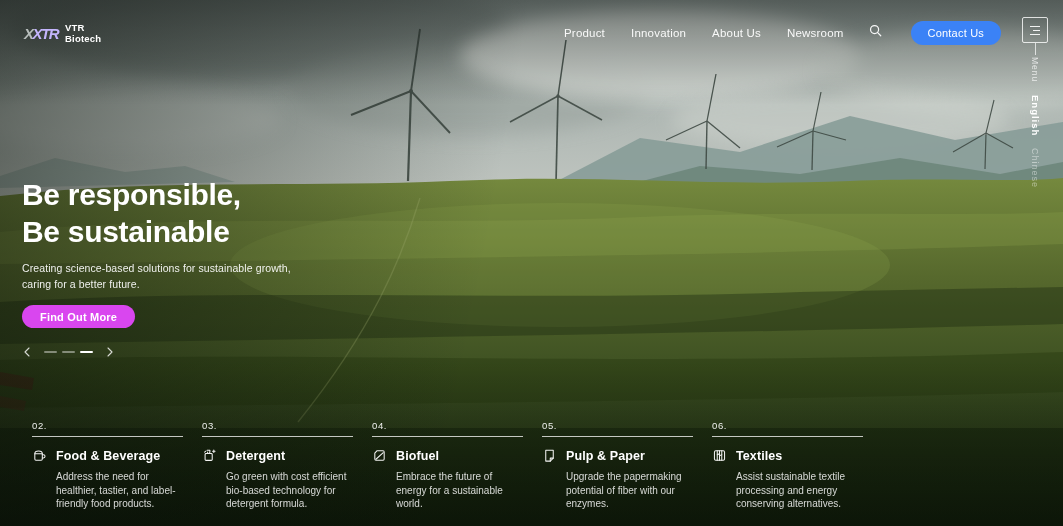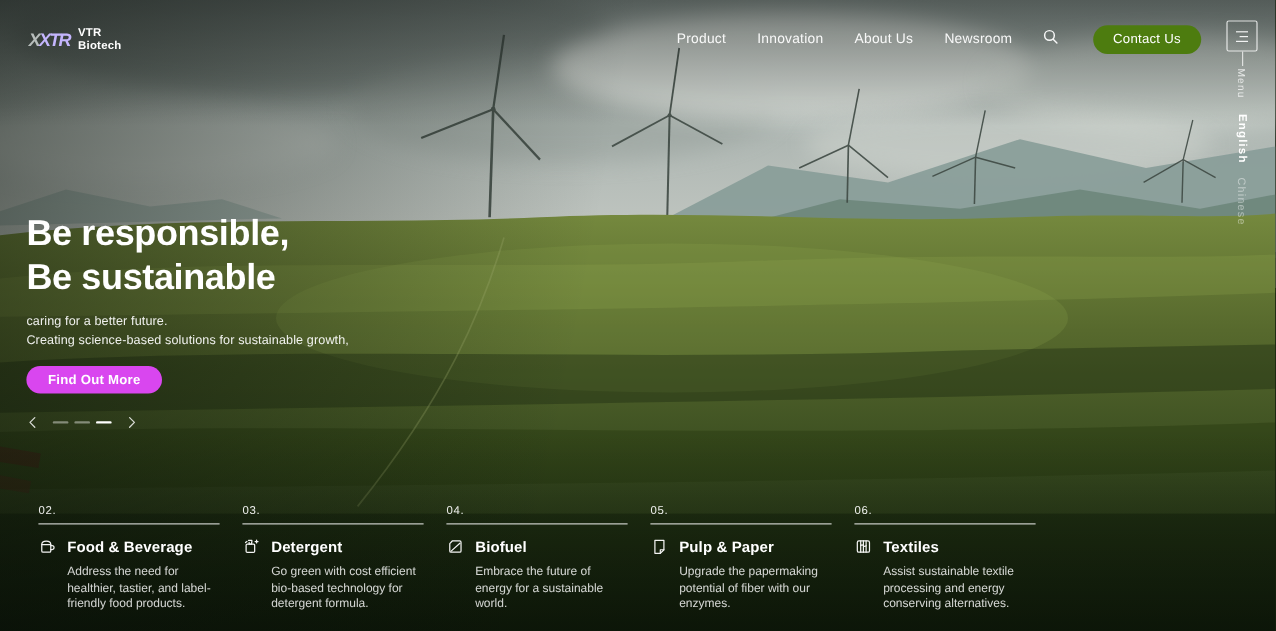--- a/index.html
+++ b/index.html
@@ -18,21 +18,21 @@
 
   
   .header { position:absolute; top:0; left:0; right:0; height:64px; z-index:5; }
   .logo { position:absolute; left:24px; top:23px; display:flex; align-items:center; gap:7px; cursor:pointer; }
   .logo-mark { font-size:15px; font-weight:700; font-style:italic; letter-spacing:-1.5px; color:#c4b5fd; line-height:20px; }
   .logo-mark::first-letter { color:#b7bdbb; }
   .logo-name { display:flex; flex-direction:column; font-size:9.5px; font-weight:700; line-height:10.5px; letter-spacing:.2px; }
   .nav { position:absolute; top:21px; right:62px; display:flex; gap:26px; }
   .nav a { color:rgba(255,255,255,.94); font-size:11.5px; text-decoration:none; letter-spacing:.2px; line-height:24px; }
   .search-btn { background:none; border:none; cursor:pointer; padding:2px; display:flex; margin-left:-4px; }
-  .contact-btn { height:24px; padding:0 17px; border:none; border-radius:12px; background:#4d7c0f; color:#fff;
+  .contact-btn { height:24px; padding:0 17px; border:none; border-radius:12px; background:#3b82f6; color:#fff;
     font-family:"Liberation Sans",sans-serif; font-size:11px; font-weight:500; letter-spacing:.2px; cursor:pointer; }
 
   
   .rail { position:absolute; top:17px; right:9px; width:38px; display:flex; flex-direction:column; align-items:center; z-index:5; }
   .menu-btn { width:26px; height:26px; border:1px solid rgba(255,255,255,.8); border-radius:2px; background:transparent;
     display:flex; flex-direction:column; align-items:center; justify-content:center; gap:3px; cursor:pointer; }
   .menu-btn span { display:block; height:1px; background:rgba(255,255,255,.9); }
   .menu-btn .l1 { width:10px; } .menu-btn .l2 { width:7px; margin-right:-3px; } .menu-btn .l3 { width:10px; }
   .rail .tick { width:1px; height:12px; background:rgba(255,255,255,.7); }
   .vtext { writing-mode:vertical-rl; text-orientation:mixed; letter-spacing:1px; }
@@ -192,22 +192,22 @@
     <div class="vtext lang-active">English</div>
     <div class="vtext lang-inactive">Chinese</div>
   </aside>
 
   <section class="hero">
     <h1>
       <span style="display:block">Be responsible,</span>
       <span style="display:block">Be sustainable</span>
     </h1>
     <div class="sub">
+      <span>Creating science-based solutions for sustainable growth,</span>
       <span>caring for a better future.</span>
-      <span>Creating science-based solutions for sustainable growth,</span>
     </div>
     <button class="cta-btn">Find Out More</button>
     <div class="carousel">
       <button class="car-arrow" aria-label="previous slide">
         <svg width="10" height="12" viewBox="0 0 10 12" class="icon-stroke">
             <polyline points="7,2 3,6 7,10"></polyline>
           </svg>
       </button>
       <div class="dashes">
         <span class="dash"></span>

